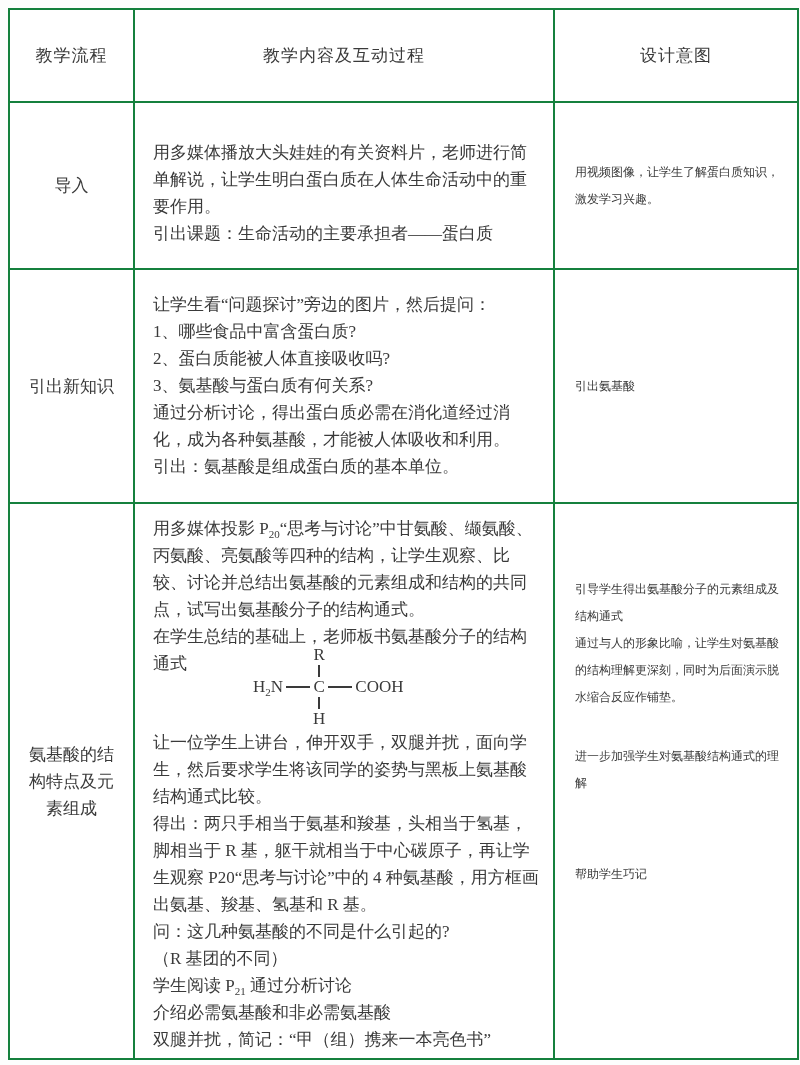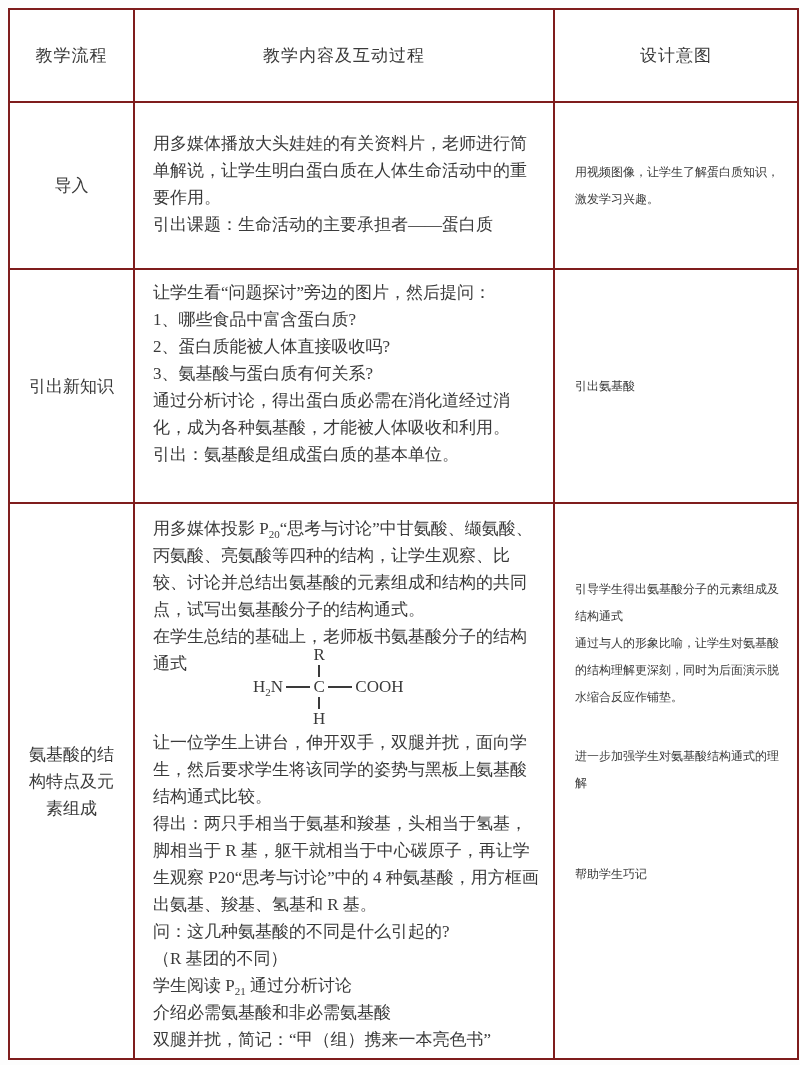--- a/index.html
+++ b/index.html
@@ -9,28 +9,28 @@
     color:#3a3a3a;
     -webkit-font-smoothing:antialiased;
   }
   .page { position:relative; width:800px; height:1065px; overflow:hidden; }
   table.plan {
     position:absolute; left:8px; top:8px;
     width:789px; height:1050px;
     border-collapse:collapse; table-layout:fixed;
     background:#fff;
   }
-  td, th { border:2px solid #7f1d1d; padding:0; font-weight:normal; }
+  td, th { border:2px solid #15803d; padding:0; font-weight:normal; }
   th { font-size:17px; letter-spacing:1px; text-align:center; vertical-align:middle; }
   .cell-stage { text-align:center; vertical-align:middle; font-size:17px; line-height:27px; }
   .stage-wrap { width:90px; margin:8px auto; }
   .cell-content { vertical-align:top; font-size:17px; line-height:27px; text-align:left; }
   .cell-content .inner { padding:0 10px 0 18px; }
-  .r1 .cell-content .inner { padding-top:27px; }
-  .r2 .cell-content .inner { padding-top:9px; }
+  .r1 .cell-content .inner { padding-top:36px; }
+  .r2 .cell-content .inner { padding-top:21px; }
   .r3 .cell-content .inner { padding-top:11px; }
   .cell-intent { font-size:12px; line-height:27px; text-align:left; }
   .cell-intent .inner { padding:0 12px 0 20px; }
   .vmid { vertical-align:middle; }
   .r3 .cell-intent { vertical-align:top; }
   p { margin:0; }
   sub { font-size:11px; line-height:0; }
   .intent-1 { margin-top:72px; }
   .intent-2 { }
   .intent-3 { margin-top:32px; }

